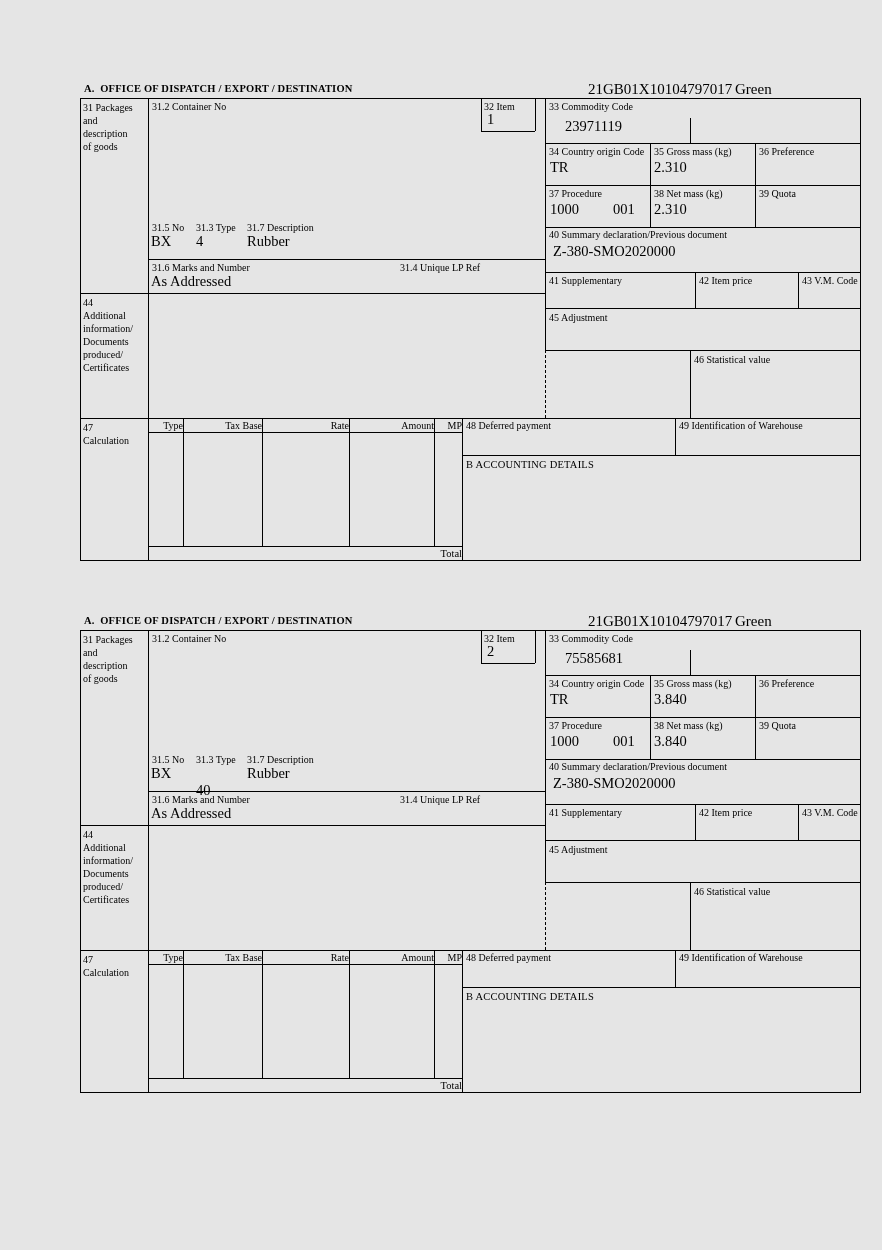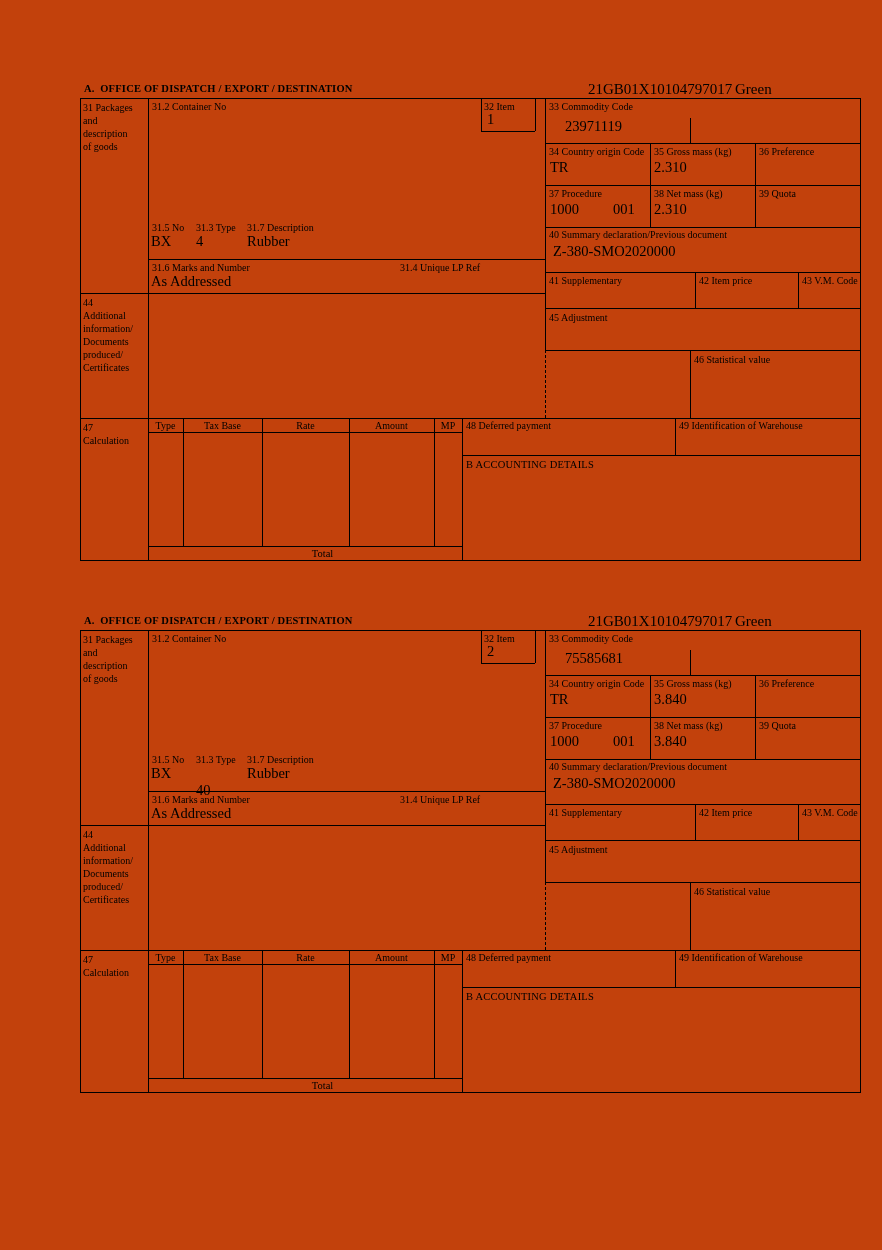--- a/index.html
+++ b/index.html
@@ -2,32 +2,32 @@
 <html><head>
 <meta charset="utf-8">
 <style>
   * { box-sizing: border-box; }
   html, body { margin: 0; padding: 0; }
   body {
     width: 882px; height: 1250px;
     background: #ffffff; color: #000000;
     font-family: "Liberation Serif", serif;
   }
-  #page { position: relative; width: 882px; height: 1250px; background: #c2410c; overflow: hidden; }
+  #page { position: relative; width: 882px; height: 1250px; background: #e5e5e5; overflow: hidden; }
   .form { position: absolute; left: 80px; width: 781px; height: 481px; }
   .hdr-office { position: absolute; left: 4px; top: 3px; font-size: 10.5px; font-weight: bold; letter-spacing: 0.2px; white-space: pre; }
   .hbig { position: absolute; top: 1px; font-size: 15px; white-space: pre; }
   .fb { position: absolute; left: 0; top: 18px; width: 781px; height: 463px; }
   .h { position: absolute; height: 1px; background: #000; font-style: normal; }
   .v { position: absolute; width: 1px; background: #000; font-style: normal; }
   .vd { position: absolute; width: 0; border-left: 1px dashed #000; font-style: normal; }
   .lbl { position: absolute; font-size: 10px; line-height: 11px; white-space: nowrap; }
   .mlbl { position: absolute; font-size: 10px; line-height: 13px; white-space: pre-line; }
   .val { position: absolute; font-size: 14.5px; line-height: 16px; white-space: nowrap; }
-  .cc { text-align: center; }
+  .cc { text-align: right; }
   .b { font-weight: normal; }
 </style>
 </head>
 <body>
 
 <div id="page">
 <section class="form" style="top: 80px;">
   <span class="hdr-office">A.  OFFICE OF DISPATCH / EXPORT / DESTINATION</span>
   <span class="hbig" style="left:508px">21GB01X10104797017</span>
   <span class="hbig" style="left:655px">Green</span>

